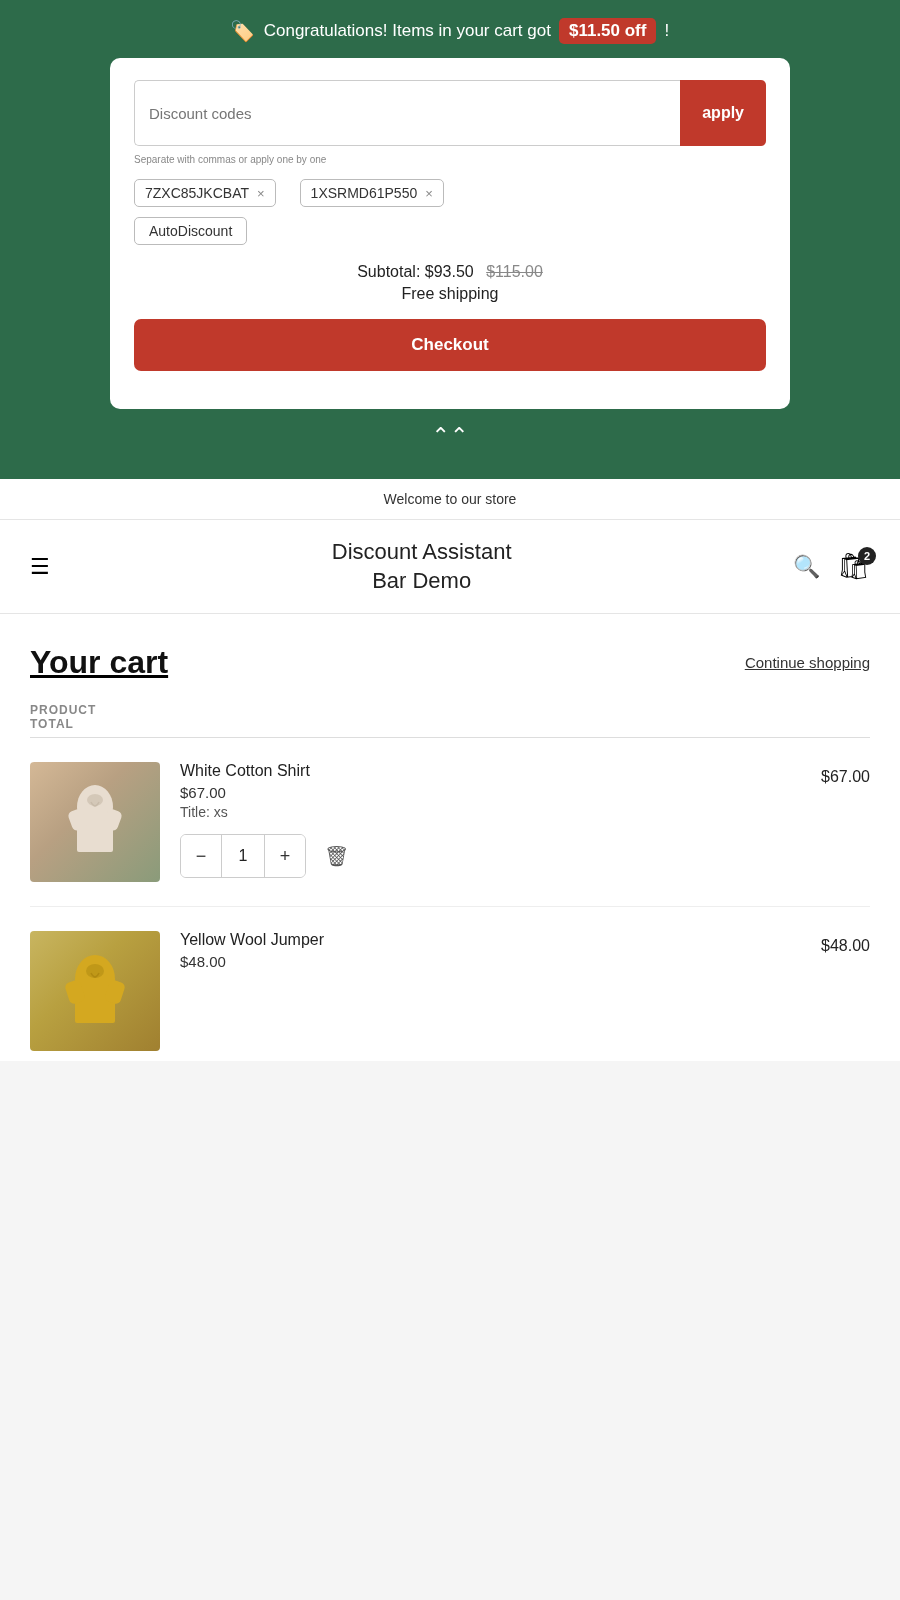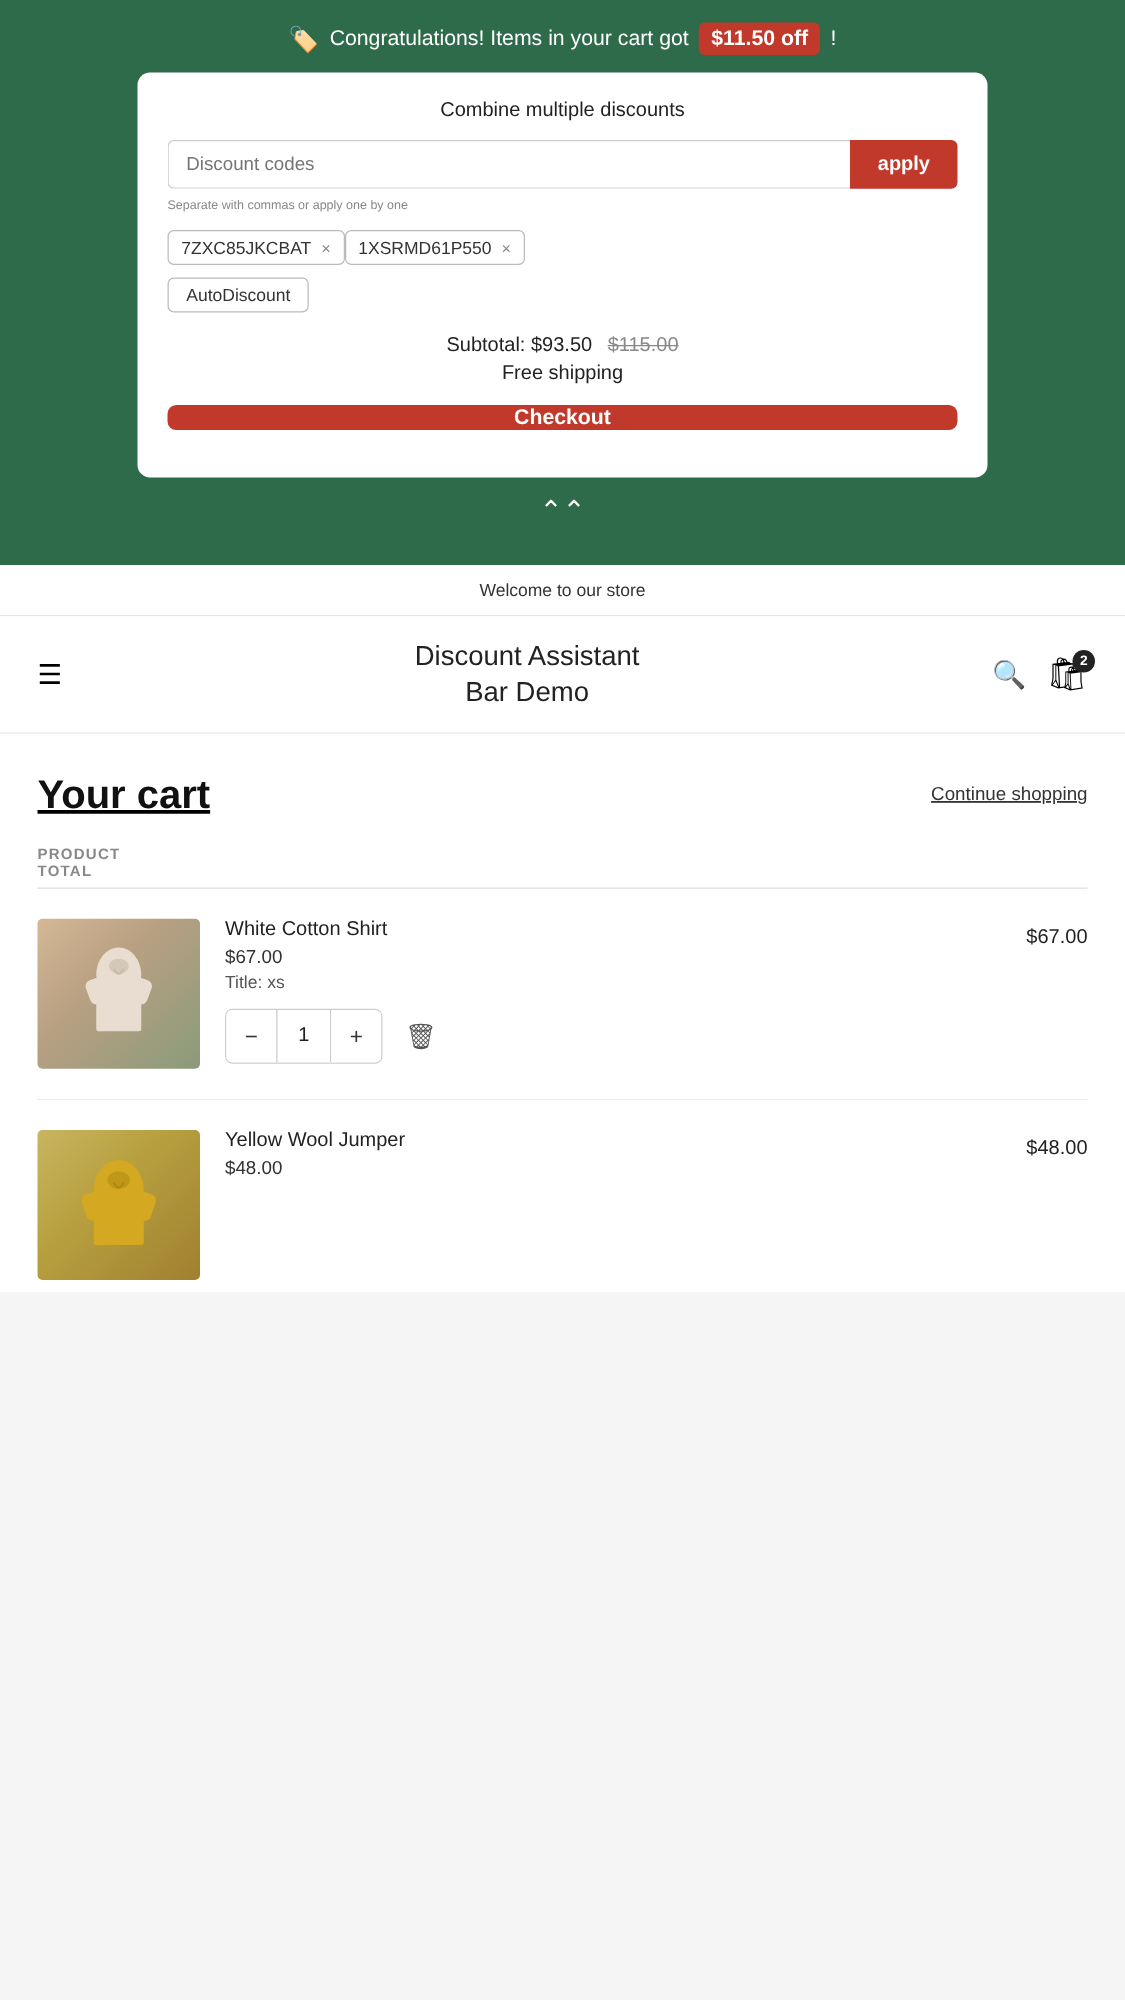--- a/index.html
+++ b/index.html
@@ -56,34 +56,34 @@
       padding: 10px 14px;
       font-size: 15px;
       color: #888;
       outline: none;
     }
     .apply-btn {
       background: #c0392b;
       color: white;
       border: none;
       border-radius: 0 5px 5px 0;
-      padding: 10px 22px;
+      padding: 24px 22px;
       font-size: 16px;
       font-weight: bold;
       cursor: pointer;
     }
     .hint-text {
       font-size: 10px;
       color: #888;
       margin-bottom: 14px;
     }
     .code-tags {
       display: flex;
       flex-wrap: wrap;
-      gap: 0;
+      gap: 24px;
       margin-bottom: 10px;
     }
     .code-tag {
       border: 1.5px solid #bbb;
       border-radius: 5px;
       padding: 5px 10px;
       font-size: 14px;
       display: flex;
       align-items: center;
       gap: 8px;
@@ -120,21 +120,21 @@
       font-size: 16px;
       color: #222;
       margin-bottom: 16px;
     }
     .checkout-btn {
       width: 100%;
       background: #c0392b;
       color: white;
       border: none;
       border-radius: 7px;
-      padding: 0;
+      padding: 16px;
       font-size: 17px;
       font-weight: bold;
       cursor: pointer;
       margin-bottom: 16px;
     }
     .discount-notes {
       font-size: 14px;
       color: #333;
       line-height: 1.8;
     }
@@ -316,21 +316,20 @@
 
 <div class="discount-bar-outer">
   <div class="discount-banner">
     <span class="badge-icon">🏷️</span>
     <span>Congratulations! Items in your cart got</span>
     <span class="discount-amount">$11.50 off</span>
     <span>!</span>
   </div>
 
   <div class="discount-panel">
-    <div class="combine-title">Combine multiple discounts</div>
 
     <div class="discount-input-row">
       <input class="discount-input" type="text" placeholder="Discount codes" style="">
       <button class="apply-btn">apply</button>
     </div>
 
     <div class="hint-text">Separate with commas or apply one by one</div>
 
     <div class="code-tags">
       <div class="code-tag">

